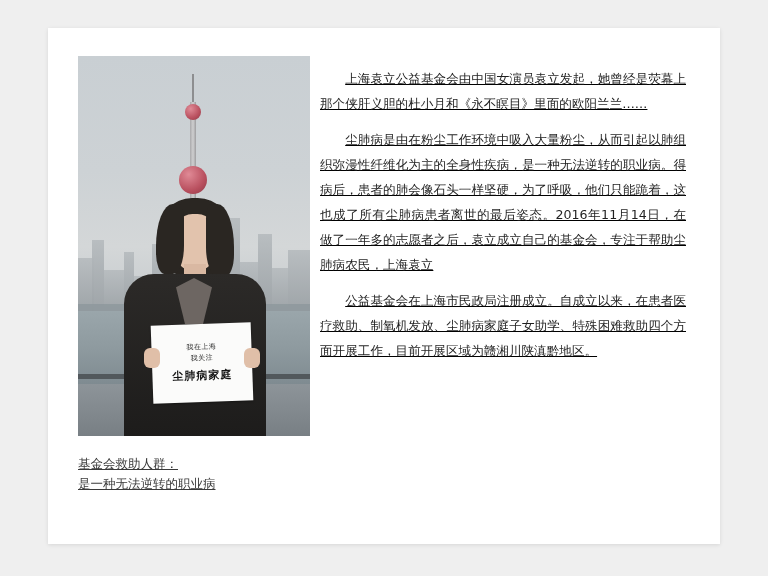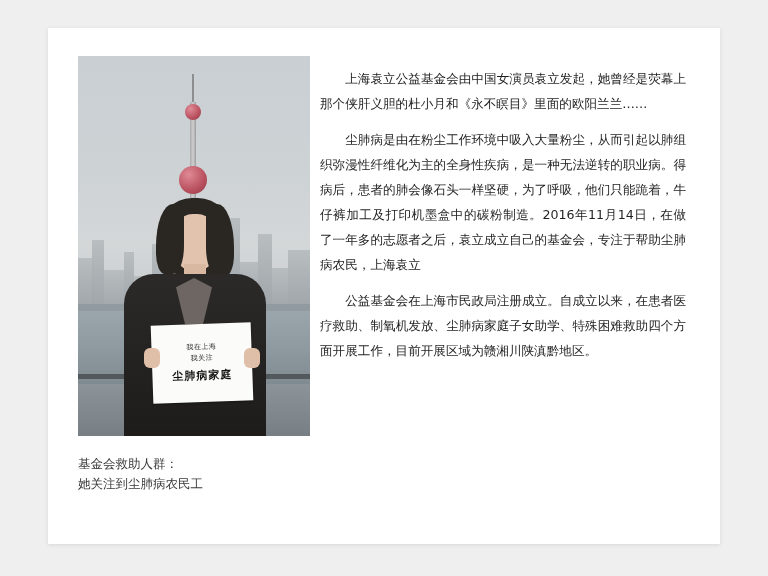--- a/index.html
+++ b/index.html
@@ -209,25 +209,27 @@
     left: 138px; top: 150px; width: 16px; height: 20px;
     background: #e0bfa8;
     border-radius: 6px;
   }
   .caption {
     margin-top: 18px;
     font-size: 12.5px;
     color: #3a3a3a;
     line-height: 20px;
     font-family: "DejaVu Sans", "Liberation Sans", sans-serif;
+    text-decoration: underline;
   }
   .right-col {
     flex: 1 1 auto;
     padding: 38px 34px 0 10px;
     box-sizing: border-box;
+    text-decoration: underline;
   }
   .body-text p {
     margin: 0 0 11px 0;
     font-size: 12.6px;
     line-height: 25px;
     color: #1f1f1f;
     text-align: justify;
     text-indent: 2em;
     font-family: "DejaVu Sans", "Liberation Sans", sans-serif;
   }
@@ -286,25 +288,25 @@
           <div class="l2">我关注</div>
           <div class="l3">尘肺病家庭</div>
         </div>
         <div class="hand-l"></div>
         <div class="hand-r"></div>
       </div>
     </div>
 
     <div class="caption">
       <div>基金会救助人群：</div>
-      <div>她关注到尘肺病农民工</div>
+      <div>是一种无法逆转的职业病</div>
     </div>
   </div>
 
   <div class="right-col">
     <div class="body-text">
       <p>上海袁立公益基金会由中国女演员袁立发起，她曾经是荧幕上那个侠肝义胆的杜小月和《永不瞑目》里面的欧阳兰兰……</p>
-      <p>尘肺病是由在粉尘工作环境中吸入大量粉尘，从而引起以肺组织弥漫性纤维化为主的全身性疾病，是一种无法逆转的职业病。得病后，患者的肺会像石头一样坚硬，为了呼吸，他们只能跪着，牛仔裤加工及打印机墨盒中的碳粉制造。2016年11月14日，在做了一年多的志愿者之后，袁立成立自己的基金会，专注于帮助尘肺病农民，上海袁立</p>
+      <p>尘肺病是由在粉尘工作环境中吸入大量粉尘，从而引起以肺组织弥漫性纤维化为主的全身性疾病，是一种无法逆转的职业病。得病后，患者的肺会像石头一样坚硬，为了呼吸，他们只能跪着，这也成了所有尘肺病患者离世的最后姿态。2016年11月14日，在做了一年多的志愿者之后，袁立成立自己的基金会，专注于帮助尘肺病农民，上海袁立</p>
       <p>公益基金会在上海市民政局注册成立。自成立以来，在患者医疗救助、制氧机发放、尘肺病家庭子女助学、特殊困难救助四个方面开展工作，目前开展区域为赣湘川陕滇黔地区。</p>
     </div>
   </div>
 
 </div>
 
 </body></html>

